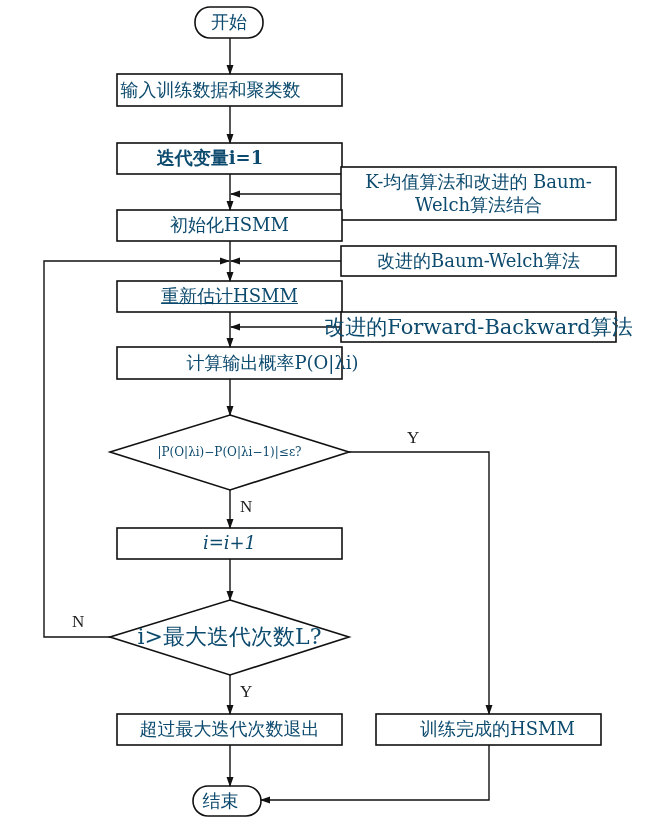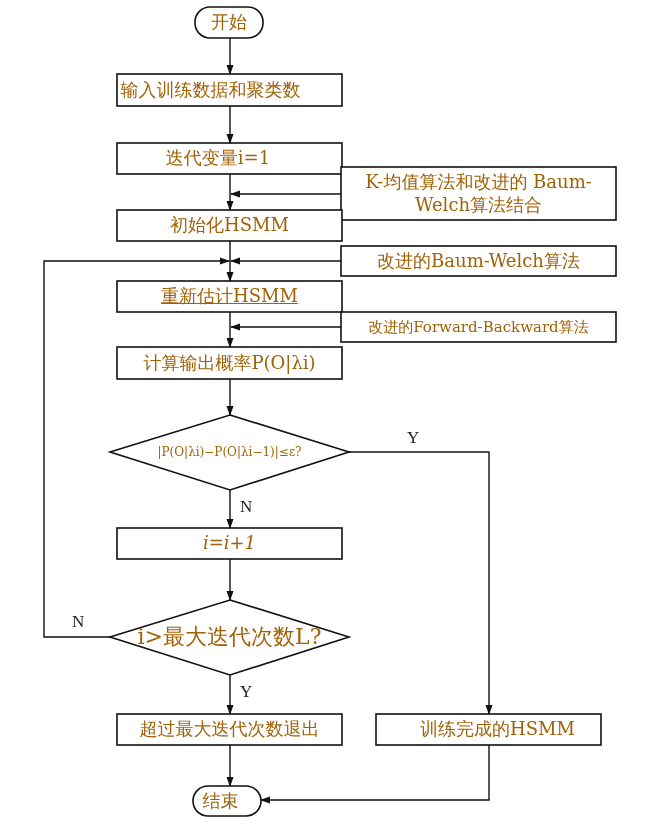--- a/index.html
+++ b/index.html
@@ -2,21 +2,21 @@
 <html><head>
 <meta charset="utf-8">
 <style>
   html, body { margin: 0; padding: 0; background: #ffffff; }
   body { width: 660px; height: 828px; position: relative; overflow: hidden; }
   svg { position: absolute; left: 0; top: 0; }
   .box { fill: #ffffff; stroke: #111; stroke-width: 1.6; }
   .ln { stroke: #111; stroke-width: 1.4; fill: none; }
   .lbl {
     position: absolute; display: flex; align-items: center; justify-content: center;
-    font-family: "DejaVu Serif", "Liberation Serif", serif; font-size: 18px; color: #a16207;
+    font-family: "DejaVu Serif", "Liberation Serif", serif; font-size: 18px; color: #0c4a6e;
     text-align: center; line-height: 1.25; white-space: nowrap;
   }
   .yn { position: absolute; font-family: "Liberation Serif", serif; font-size: 17px; color: #222; }
 </style>
 </head>
 <body>
 
 <svg width="660" height="828">
   <defs>
     <marker id="ah" markerWidth="10" markerHeight="10" refX="9" refY="5" orient="auto" markerUnits="userSpaceOnUse">
@@ -53,27 +53,27 @@
   <line class="ln" x1="230" y1="559" x2="230" y2="600" marker-end="url(#ah)"></line>
   <line class="ln" x1="230" y1="675" x2="230" y2="714" marker-end="url(#ah)"></line>
   <line class="ln" x1="230" y1="745" x2="230" y2="786" marker-end="url(#ah)"></line>
   <polyline class="ln" points="349,452 489,452 489,714" marker-end="url(#ah)"></polyline>
   <polyline class="ln" points="489,745 489,800 261,800" marker-end="url(#ah)"></polyline>
   <polyline class="ln" points="110,637 44,637 44,261 229,261" marker-end="url(#ah)"></polyline>
 </svg>
 
 <div class="lbl" style="left:195px;top:7px;width:68px;height:31px;">开始</div>
 <div class="lbl" style="left:117px;top:74px;width:187px;height:32px;border-radius:7px;">输入训练数据和聚类数</div>
-<div class="lbl" style="left:114px;top:143px;width:208px;height:31px;">迭代变量i=1</div>
+<div class="lbl" style="left:106px;top:143px;width:208px;height:31px;font-weight:bold;">迭代变量i=1</div>
 <div class="lbl" style="left:356px;top:167px;width:245px;height:53px;white-space:normal;">K-均值算法和改进的 Baum-Welch算法结合</div>
 <div class="lbl" style="left:117px;top:210px;width:225px;height:31px;">初始化HSMM</div>
 <div class="lbl" style="left:341px;top:246px;width:275px;height:30px;">改进的Baum-Welch算法</div>
 <div class="lbl" style="left:117px;top:281px;width:225px;height:31px;text-decoration:underline;">重新估计HSMM</div>
-<div class="lbl" style="left:341px;top:312px;width:275px;height:30px;font-size:15px;">改进的Forward-Backward算法</div>
-<div class="lbl" style="left:117px;top:347px;width:225px;height:32px;">计算输出概率P(O|λi)</div>
+<div class="lbl" style="left:341px;top:312px;width:275px;height:30px;font-size:21px;">改进的Forward-Backward算法</div>
+<div class="lbl" style="left:117px;top:347px;width:225px;height:32px;padding-left:43px;">计算输出概率P(O|λi)</div>
 <div class="lbl" style="left:110px;top:437px;width:239px;height:30px;font-size:12px;">|P(O|λi)−P(O|λi−1)|≤ε?</div>
 <div class="lbl" style="left:117px;top:528px;width:225px;height:31px;font-style:italic;">i=i+1</div>
 <div class="lbl" style="left:110px;top:622px;width:239px;height:30px;font-size:22px;">i&gt;最大迭代次数L?</div>
 <div class="lbl" style="left:117px;top:714px;width:225px;height:31px;">超过最大迭代次数退出</div>
 <div class="lbl" style="left:376px;top:714px;width:243px;height:31px;">训练完成的HSMM</div>
 <div class="lbl" style="left:193px;top:786px;width:55px;height:30px;">结束</div>
 
 <span class="yn" style="left:407px;top:428px;">Y</span>
 <span class="yn" style="left:240px;top:497px;">N</span>
 <span class="yn" style="left:72px;top:612px;">N</span>

